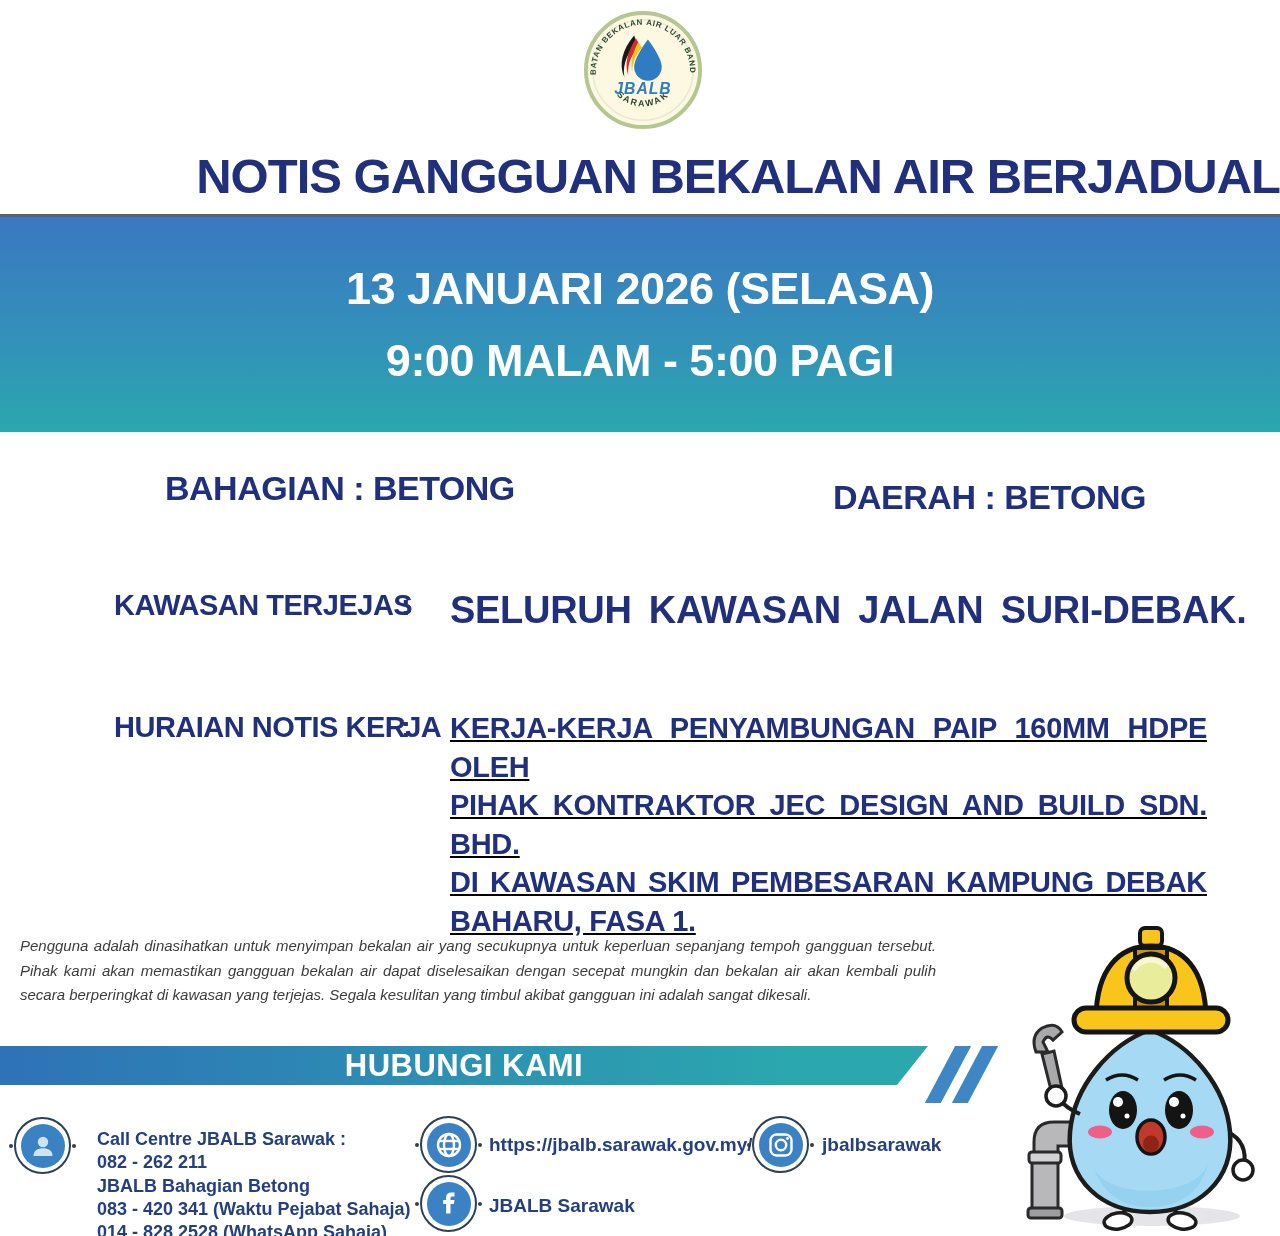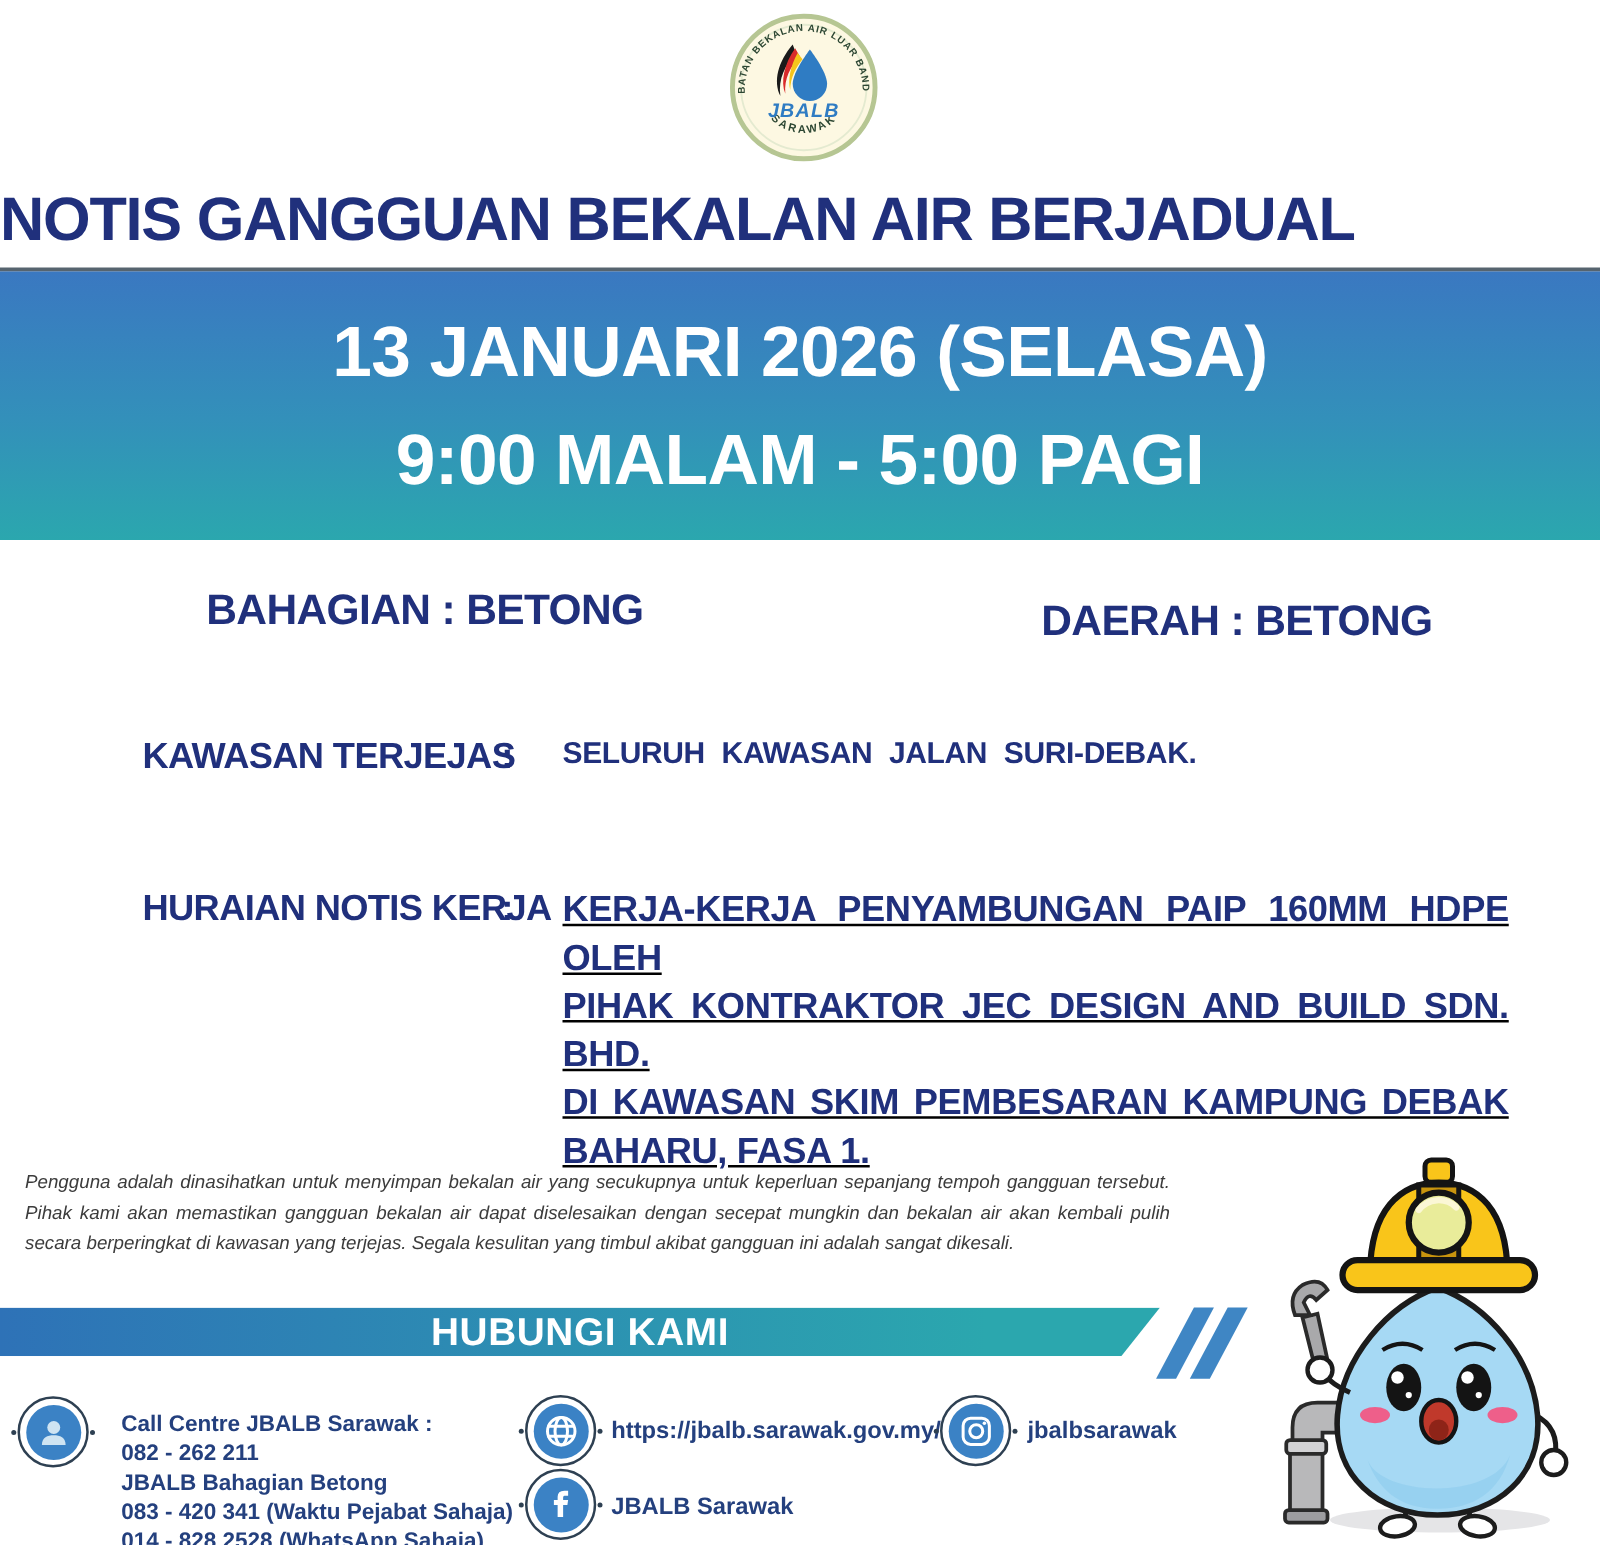--- a/index.html
+++ b/index.html
@@ -9,46 +9,46 @@
     overflow:hidden; font-family:"Liberation Sans", sans-serif;
   }
   .navy { color:#20307c; }
 
   
   .logo { position:absolute; left:582px; top:10px; width:122px; height:120px; }
 
   
   .title {
     position:absolute; top:148px; left:0; width:100%;
-    text-align:left; font-size:49px; font-weight:bold;
+    text-align:right; font-size:49px; font-weight:bold;
     letter-spacing:-1px; color:#20307c; white-space:nowrap;
   }
 
   
   .banner {
     position:absolute; left:0; top:214px; width:1280px; height:218px;
     background:linear-gradient(180deg,#3a78c1 0%, #3390ba 55%, #2ba7ae 100%);
     border-top:3px solid #56646f;
     display:flex; flex-direction:column; align-items:center; justify-content:center;
     gap:20px;
   }
   .banner-line {
-    color:#ffffff; font-weight:bold; font-size:57px; letter-spacing:-0.5px; white-space:nowrap;
+    color:#ffffff; font-weight:bold; font-size:45px; letter-spacing:-0.5px; white-space:nowrap;
   }
 
   
   .bahagian { position:absolute; left:165px; top:469px; font-size:34px; font-weight:bold; letter-spacing:-0.5px; white-space:nowrap; }
   .daerah   { position:absolute; left:833px; top:478px; font-size:34px; font-weight:bold; letter-spacing:-0.5px; white-space:nowrap; }
 
   
   .row-label { position:absolute; left:93px;  font-size:29px; font-weight:bold; letter-spacing:-0.5px; white-space:nowrap;margin-left:21px; }
   .row-colon { position:absolute; left:401px; font-size:29px; font-weight:bold; }
   .kawasan-label, .kawasan-colon { top:589px; }
   .kawasan-value {
-    position:absolute; left:450px; top:589px; font-size:24px; font-weight:bold;
+    position:absolute; left:450px; top:589px; font-size:38px; font-weight:bold;
     letter-spacing:-0.3px; word-spacing:7px; white-space:nowrap;
   }
   .huraian-label, .huraian-colon { top:711px; }
   .huraian-value { position:absolute; left:450px; top:709px; width:757px;text-decoration:underline; }
   .huraian-line {
     font-size:29px; font-weight:bold; color:#20307c; line-height:38.5px;
     letter-spacing:-0.3px; text-align:justify; text-align-last:justify;
   }
   .huraian-line.last { text-align-last:left; }
 

